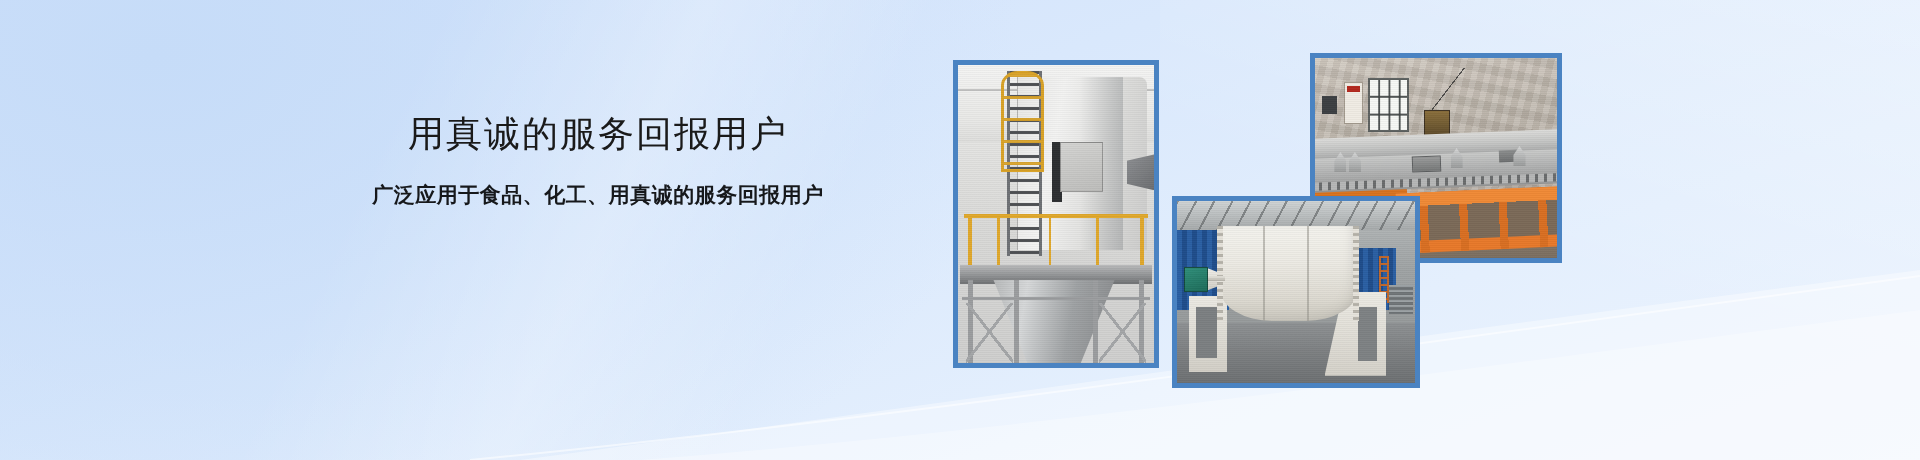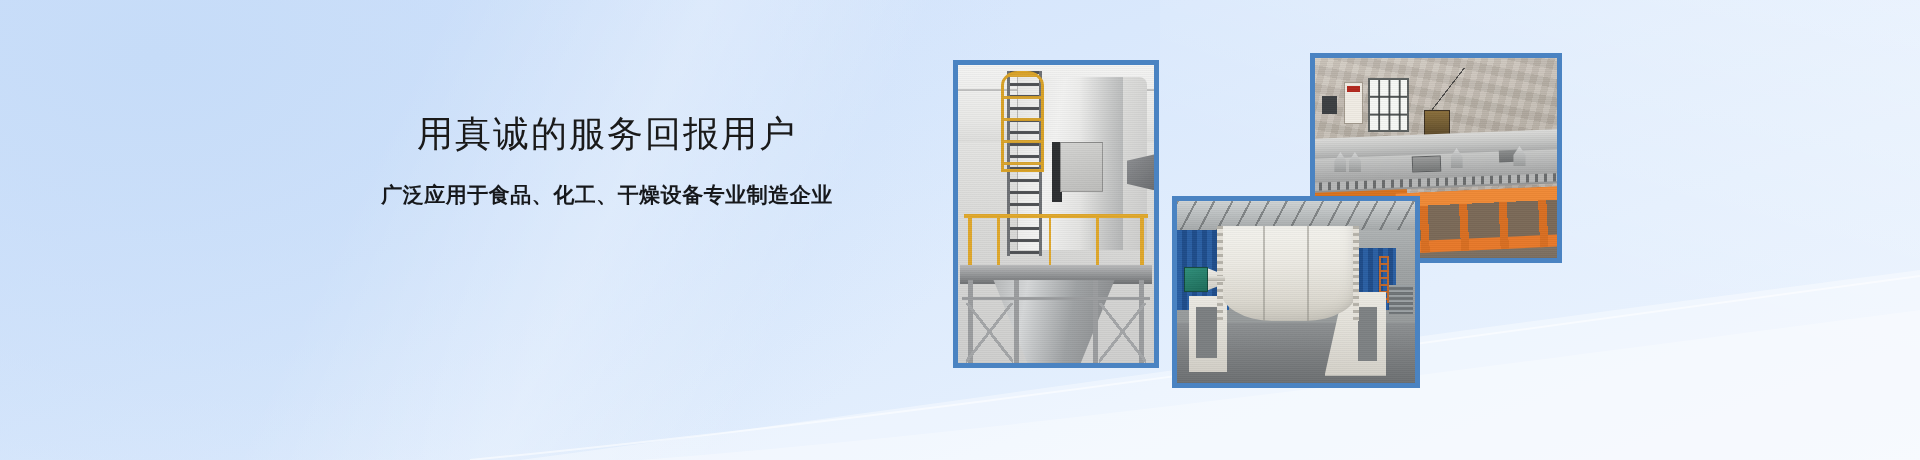--- a/index.html
+++ b/index.html
@@ -50,21 +50,21 @@
     left: 0;
     bottom: 0;
     width: 1920px;
     height: 220px;
     pointer-events: none;
   }
 
   
   .text-block {
     position: absolute;
-    left: 287px;
+    left: 278px;
     top: 112px;
     width: 640px;
     text-align: center;
   }
 
   .headline {
     font-size: 36px;
     line-height: 44px;
     letter-spacing: 2px;
     color: #1a1a1a;
@@ -462,21 +462,21 @@
   <svg class="swoosh" viewBox="0 0 1920 220" preserveAspectRatio="none">
     <path d="M 520 220 C 900 170, 1300 110, 1920 30 L 1920 220 Z" fill="rgba(255,255,255,0.38)"></path>
     <path d="M 640 220 C 1020 190, 1380 140, 1920 70 L 1920 220 Z" fill="rgba(255,255,255,0.30)"></path>
     <path d="M 470 220 C 880 180, 1290 120, 1920 36" fill="none" stroke="rgba(255,255,255,0.55)" stroke-width="2"></path>
   </svg>
 
   <div class="text-block">
     <div class="headline">用真诚的服务回报用户</div>
 
 
-    <div class="subline">广泛应用于食品、化工、干燥设备专业制造企业</div>
+    <div class="subline">广泛应用于食品、化工、用真诚的服务回报用户</div>
   </div>
 
   <div class="photo photo-1">
     <div class="inner">
       <div class="p1-wall"></div>
       <div class="p1-ceiling"></div>
       <div class="p1-ceilline"></div>
       <div class="p1-tank"></div>
       <div class="p1-tank-shadow"></div>
       <div class="p1-duct"></div>

